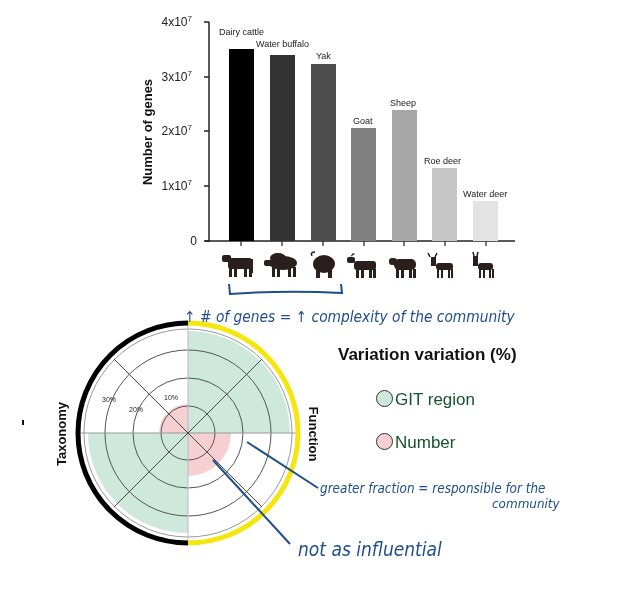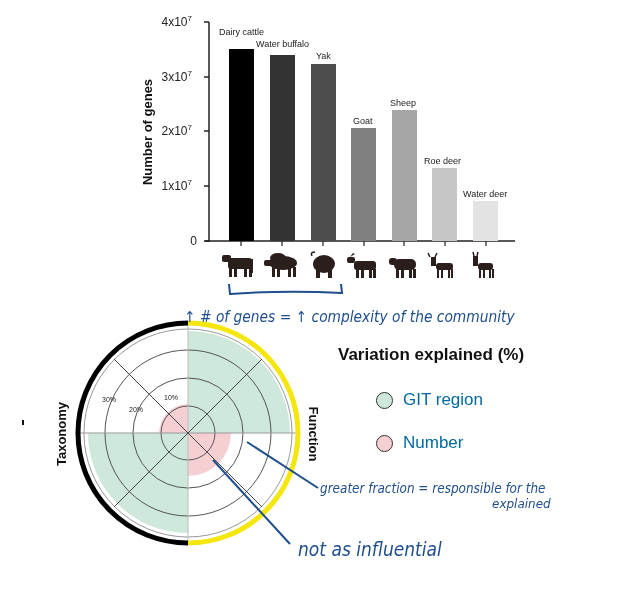--- a/index.html
+++ b/index.html
@@ -1,20 +1,20 @@
 <!DOCTYPE html>
 <html><head>
 <meta charset="utf-8">
 <style>
   html, body { margin:0; padding:0; background:#ffffff; }
   body { width:619px; height:600px; position:relative; overflow:hidden; font-family:"Liberation Sans", sans-serif; }
   .abs { position:absolute; }
   svg text { font-family:"Liberation Sans", sans-serif; }
   .legend-title { font-weight:bold; font-size:17px; color:#111; }
-  .legend-item { font-size:17px; color:#0369a1; display:flex; align-items:center; gap:10px; }
+  .legend-item { font-size:17px; color:#14532d; display:flex; align-items:flex-start; gap:2px; }
   .swatch { width:17px; height:17px; border-radius:50%; border:1.5px solid #333; box-sizing:border-box; }
 </style>
 </head>
 <body>
 
 <svg class="abs" style="left:0;top:0" width="619" height="300" viewBox="0 0 619 300">
 
   <text transform="translate(152,132) rotate(-90)" text-anchor="middle" font-size="13" font-weight="bold" fill="#111">Number of genes</text>
 
   <line x1="209" y1="22" x2="209" y2="242" stroke="#222" stroke-width="1.5"></line>
@@ -158,26 +158,26 @@
 
   <text transform="translate(66,434) rotate(-90)" text-anchor="middle" font-size="13" font-weight="bold" fill="#111">Taxonomy</text>
   <text transform="translate(309,434) rotate(90)" text-anchor="middle" font-size="13" font-weight="bold" fill="#111">Function</text>
 
   <path d="M247 442 L318 488" fill="none" stroke="#1f4e8c" stroke-width="2"></path>
   <path d="M213 460 L290 544" fill="none" stroke="#1f4e8c" stroke-width="2"></path>
 
   <rect x="22" y="420" width="2" height="5" fill="#111"></rect>
 </svg>
 
-<div class="abs legend-title" style="left:338px;top:345px;">Variation explained (%)</div>
+<div class="abs legend-title" style="left:338px;top:345px;">Variation variation (%)</div>
 <div class="abs legend-item" style="left:376px;top:390px;">
   <span class="swatch" style="background:#cfe8dc;"></span>
   <span>GIT region</span>
 </div>
 <div class="abs legend-item" style="left:376px;top:433px;">
   <span class="swatch" style="background:#f6cfd3;"></span>
   <span>Number</span>
 </div>
 
 <div class="abs" style="left:184px;top:308px;font-family:'DejaVu Sans',sans-serif;font-style:italic;font-size:15px;color:#1f4e8c;white-space:nowrap;transform:scaleX(0.92);transform-origin:left;">↑ # of genes = ↑ complexity of the community</div>
 <div class="abs" style="left:320px;top:480px;font-family:'DejaVu Sans',sans-serif;font-style:italic;font-size:14px;color:#1f4e8c;white-space:nowrap;transform:scaleX(0.86);transform-origin:left;">greater fraction = responsible for the</div>
-<div class="abs" style="left:492px;top:497px;font-family:'DejaVu Sans',sans-serif;font-style:italic;font-size:12px;color:#1f4e8c;white-space:nowrap;">explained</div>
+<div class="abs" style="left:492px;top:497px;font-family:'DejaVu Sans',sans-serif;font-style:italic;font-size:12px;color:#1f4e8c;white-space:nowrap;">community</div>
 <div class="abs" style="left:298px;top:538px;font-family:'DejaVu Sans',sans-serif;font-style:italic;font-size:19px;color:#1f4e8c;white-space:nowrap;transform:scaleX(0.9);transform-origin:left;">not as influential</div>
 
 </body></html>

